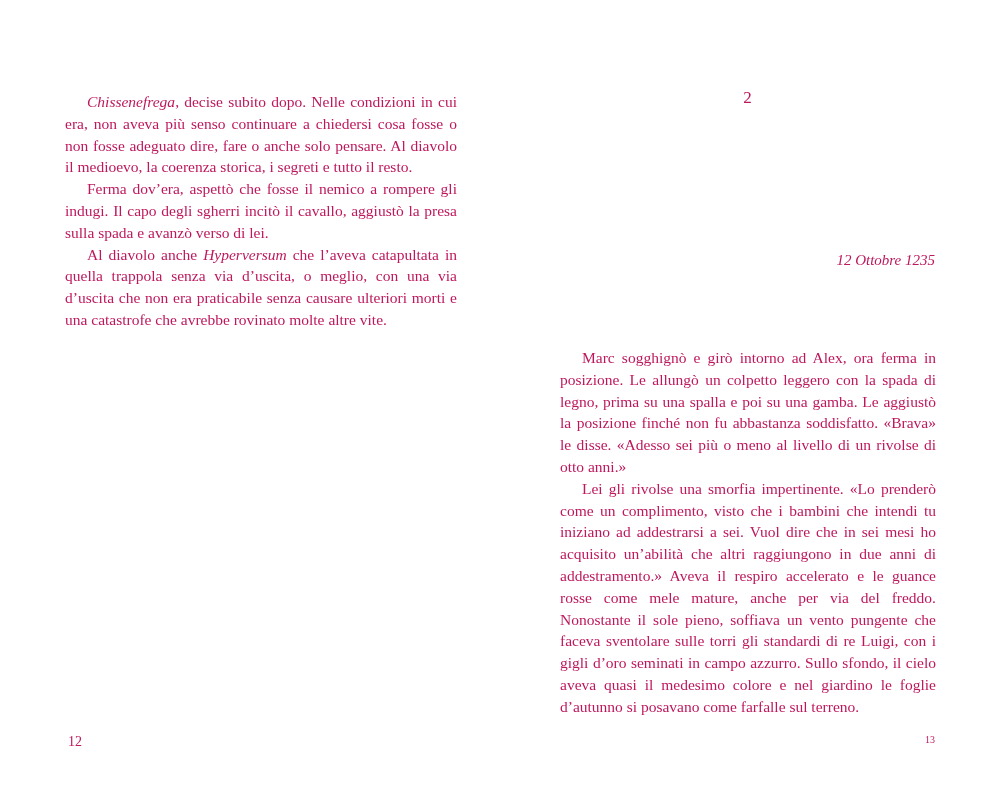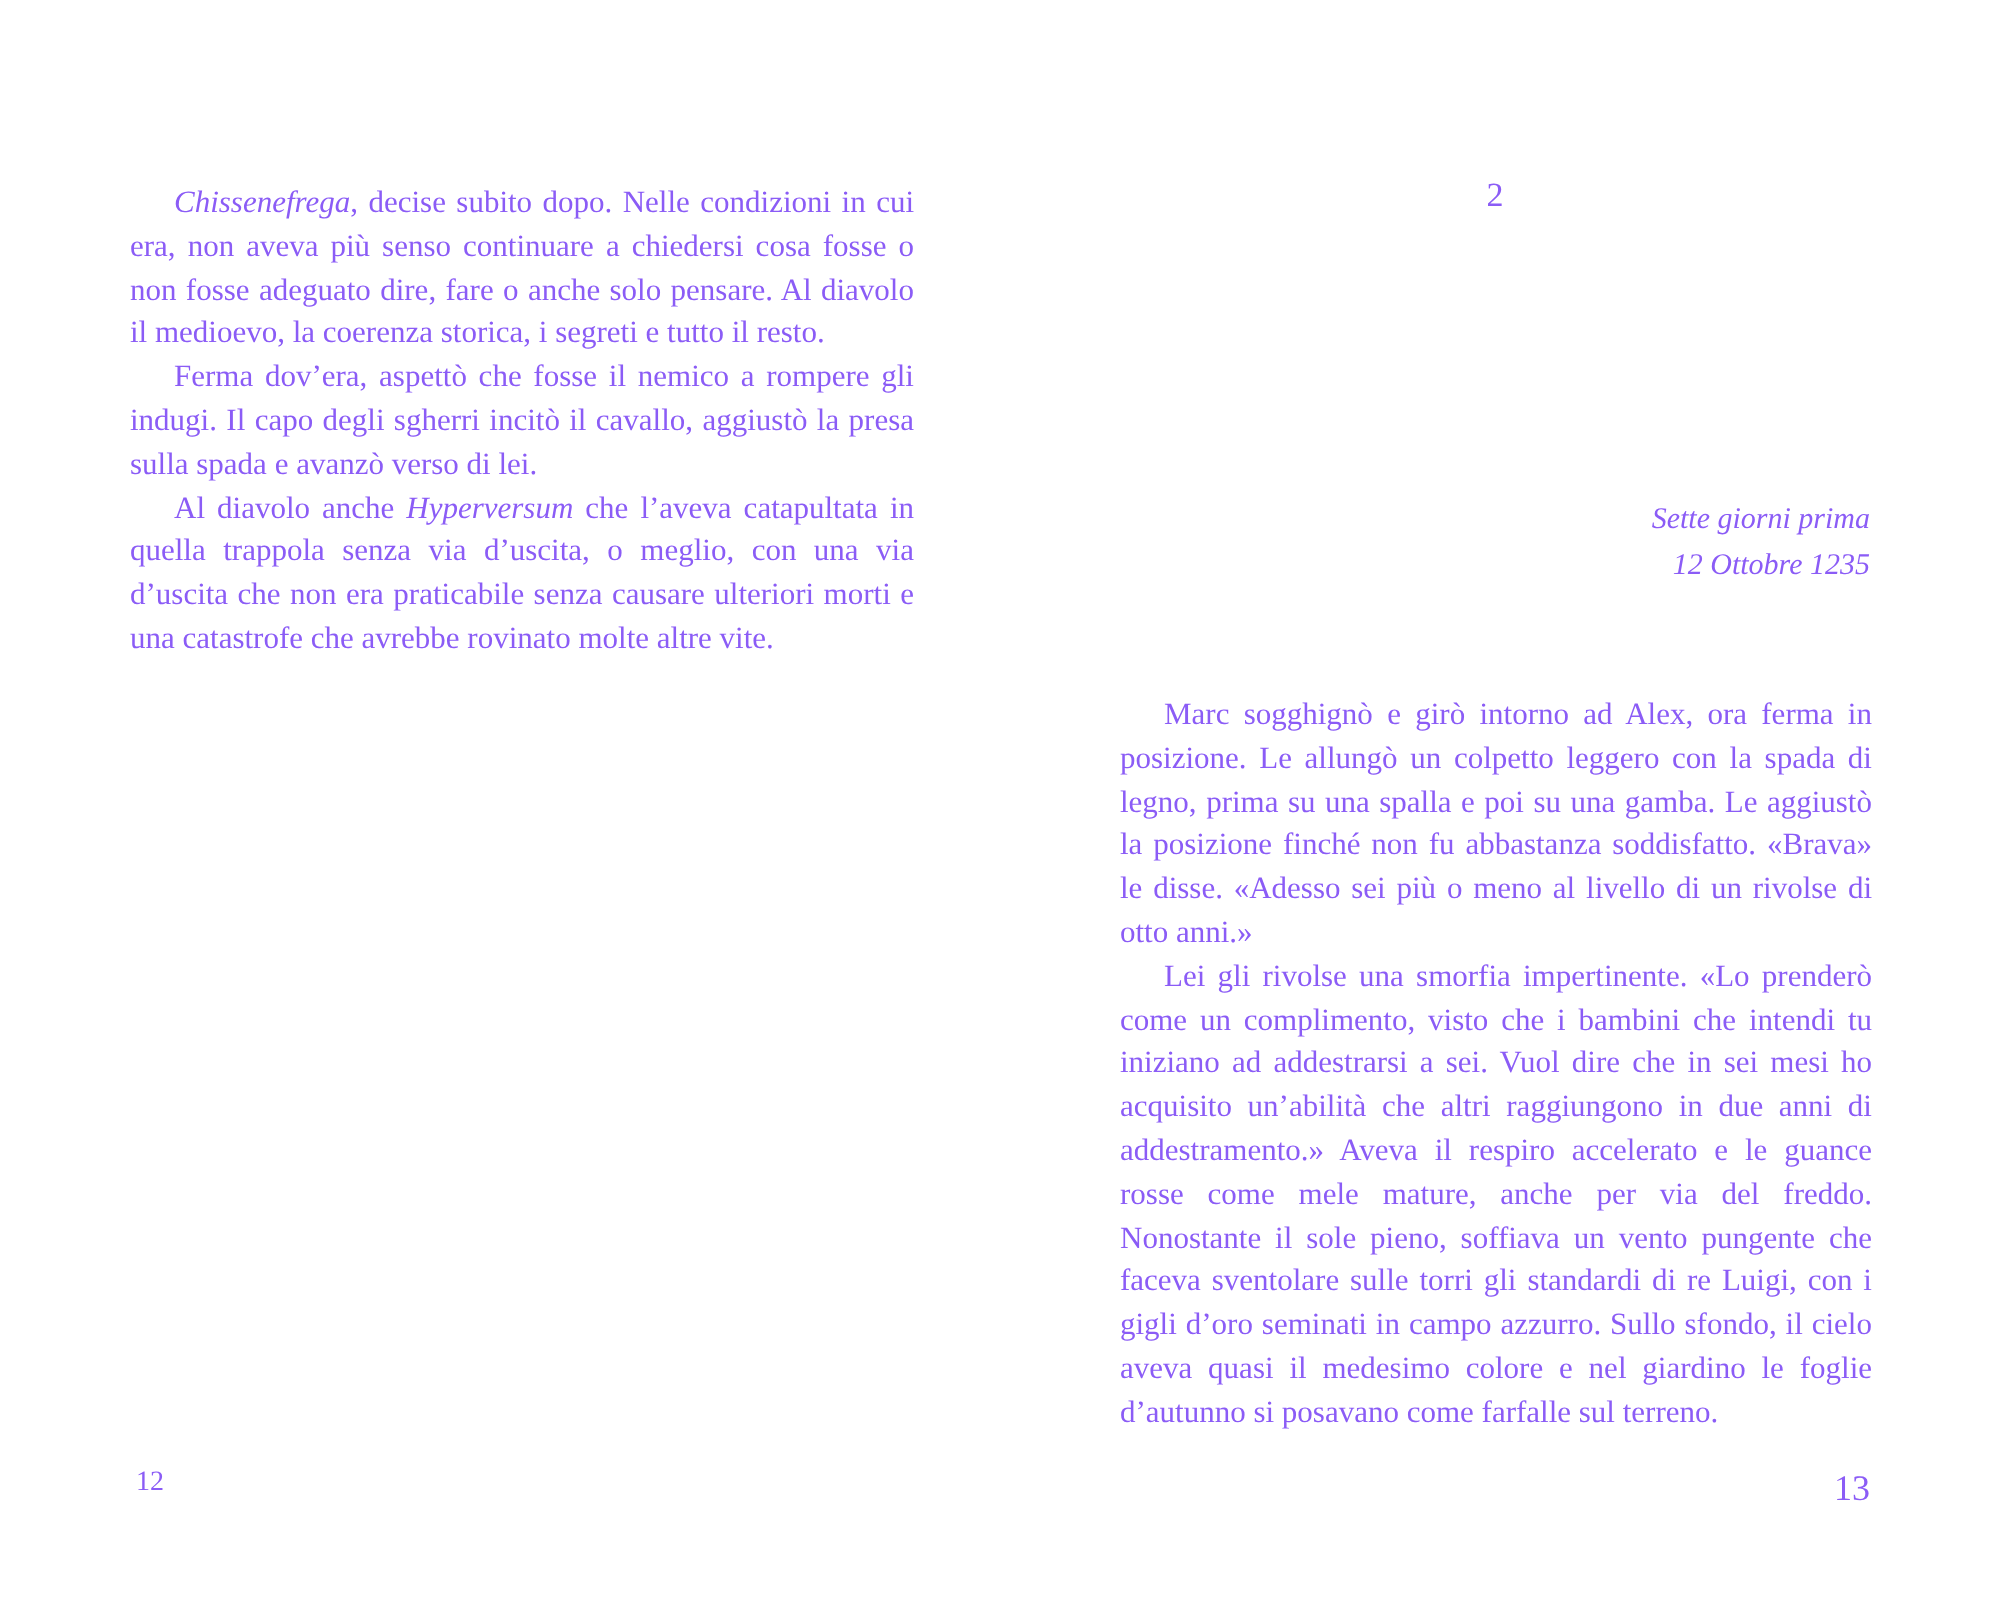--- a/index.html
+++ b/index.html
@@ -6,21 +6,21 @@
     margin: 0;
     padding: 0;
     background: #ffffff;
   }
   .spread {
     position: relative;
     width: 1000px;
     height: 808px;
     background: #ffffff;
     font-family: "Liberation Serif", serif;
-    color: #8b5cf6;
+    color: #be185d;
     overflow: hidden;
   }
   .body-text {
     font-size: 15.5px;
     line-height: 21.8px;
     text-align: justify;
   }
   .para { margin: 0; }
   .para.indent { text-indent: 22px; }
   .italic { font-style: italic; }
@@ -61,42 +61,41 @@
     left: 560px;
     top: 347px;
     width: 376px;
   }
   #right-pagenum {
     position: absolute;
     left: 560px;
     top: 734px;
     width: 375px;
     text-align: right;
-    font-size: 18px;
+    font-size: 10px;
   }
 </style>
 </head>
 <body>
 
 <div class="spread">
 
   <div class="page">
     <div id="left-body" class="body-text">
         <p class="para indent"><span class="italic">Chissenefrega</span><span class="">, decise subito dopo. Nelle condizioni in cui era, non aveva più senso continuare a chiedersi cosa fosse o non fosse adeguato dire, fare o anche solo pensare. Al diavolo il medioevo, la coerenza storica, i segreti e tutto il resto.</span></p>
         <p class="para indent"><span class="">Ferma dov’era, aspettò che fosse il nemico a rompere gli indugi. Il capo degli sgherri incitò il cavallo, aggiustò la presa sulla spada e avanzò verso di lei.</span></p>
         <p class="para indent"><span class="">Al diavolo anche </span><span class="italic">Hyperversum</span><span class=""> che l’aveva catapultata in quella trappola senza via d’uscita, o meglio, con una via d’uscita che non era praticabile senza causare ulteriori morti e una catastrofe che avrebbe rovinato molte altre vite.</span></p>
       </div>
     <div id="left-pagenum" class="page-number">12</div>
   </div>
 
   <div class="page">
     <div id="chapter-num">2</div>
 
     <div id="dateline">
-      <div>Sette giorni prima</div>
       <div>12 Ottobre 1235</div>
     </div>
 
     <div id="right-body" class="body-text">
         <p class="para indent"><span class="">Marc sogghignò e girò intorno ad Alex, ora ferma in posizione. Le allungò un colpetto leggero con la spada di legno, prima su una spalla e poi su una gamba. Le aggiustò la posizione finché non fu abbastanza soddisfatto. «Brava» le disse. «Adesso sei più o meno al livello di un rivolse di otto anni.»</span></p>
         <p class="para indent"><span class="">Lei gli rivolse una smorfia impertinente. «Lo prenderò come un complimento, visto che i bambini che intendi tu iniziano ad addestrarsi a sei. Vuol dire che in sei mesi ho acquisito un’abilità che altri raggiungono in due anni di addestramento.» Aveva il respiro accelerato e le guance rosse come mele mature, anche per via del freddo. Nonostante il sole pieno, soffiava un vento pungente che faceva sventolare sulle torri gli standardi di re Luigi, con i gigli d’oro seminati in campo azzurro. Sullo sfondo, il cielo aveva quasi il medesimo colore e nel giardino le foglie d’autunno si posavano come farfalle sul terreno.</span></p>
       </div>
 
     <div id="right-pagenum" class="page-number">13</div>
   </div>

